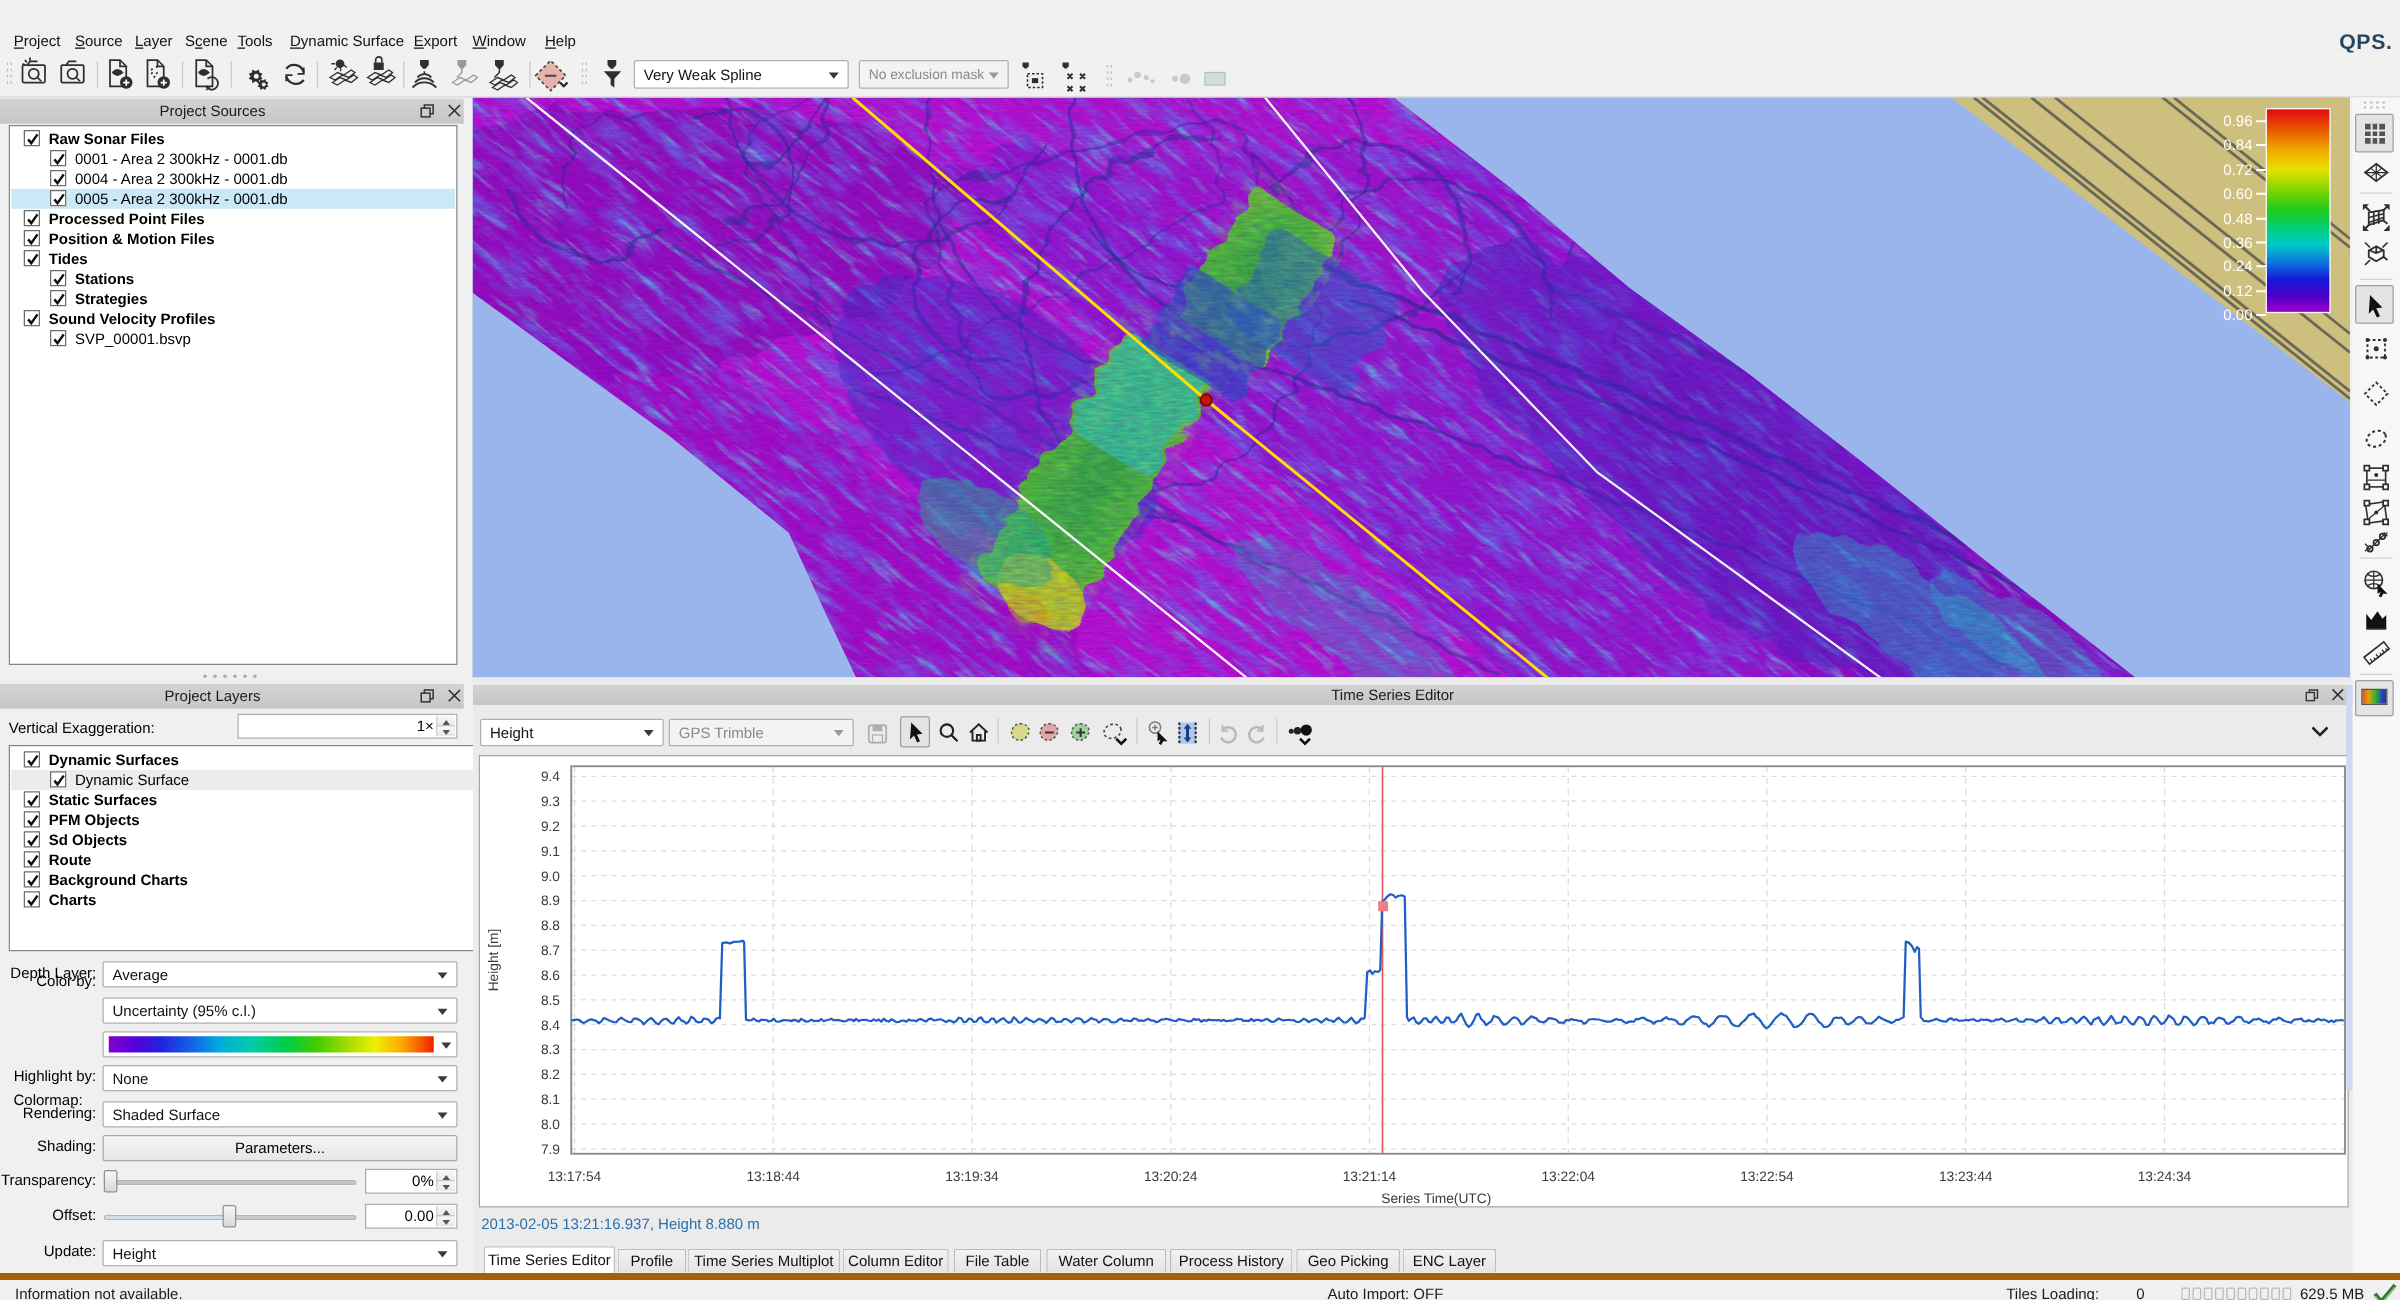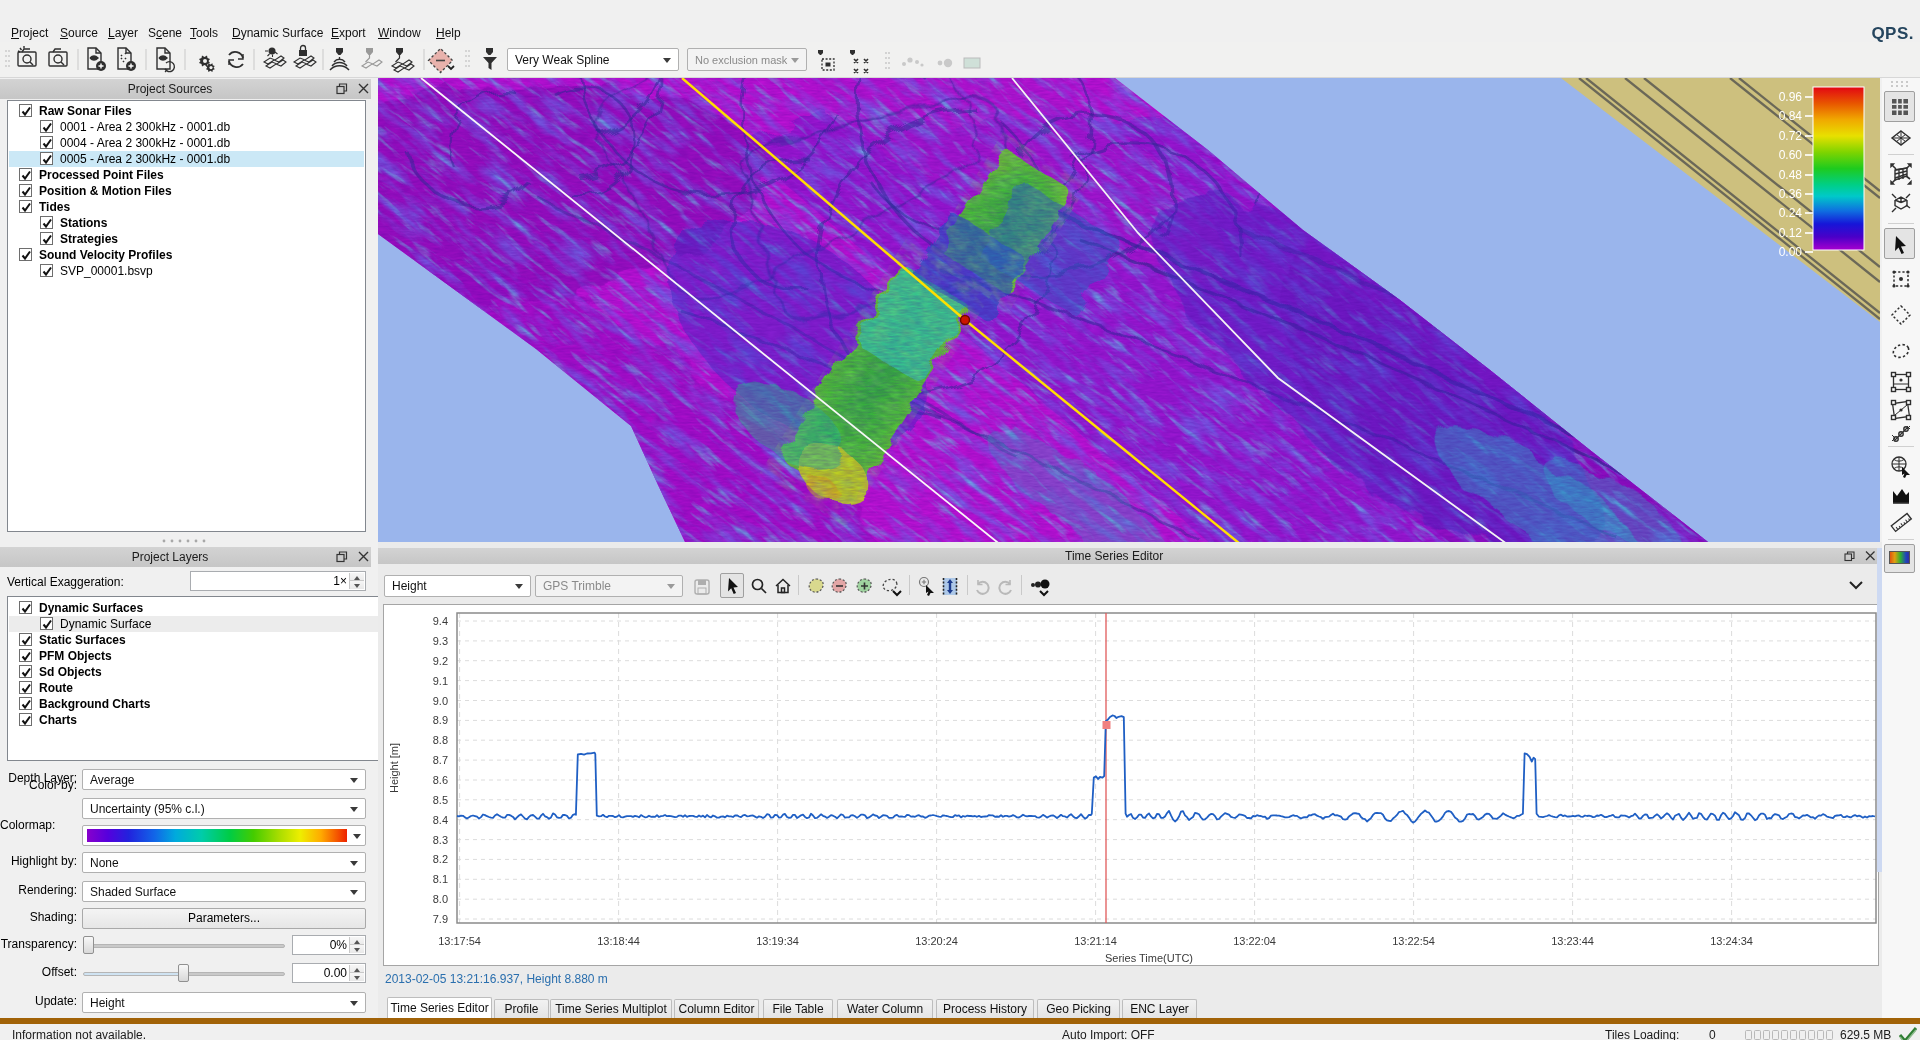--- a/index.html
+++ b/index.html
@@ -380,21 +380,21 @@
       <div class="lab" style="left:0;top:771px;width:77px;text-align:right">Depth Layer:</div>
       <div class="combo" style="left:82px;top:769px;width:284px;height:21px">
         <span class="ct">Average</span>
         <span class="ar"></span>
       </div>
       <div class="lab" style="left:0;top:778px;width:77px;text-align:right">Color by:</div>
       <div class="combo" style="left:82px;top:798px;width:284px;height:21px">
         <span class="ct">Uncertainty (95% c.l.)</span>
         <span class="ar"></span>
       </div>
-      <div class="lab" style="left:0;top:818px;width:77px;text-align:left">Colormap:</div>
+      <div class="lab" style="left:0;top:873px;width:77px;text-align:center">Colormap:</div>
       <div class="combo" style="left:82px;top:825px;width:284px;height:21px">
         <div style="position:absolute;left:4px;top:3px;right:18px;bottom:3px;background:linear-gradient(90deg,#8800cc,#5500dd 8%,#2222dd 16%,#1166e8 26%,#00aadd 34%,#00ccaa 44%,#00cc44 55%,#44cc00 64%,#aadd00 74%,#eeee00 82%,#ffaa00 90%,#ee2200 100%)"></div>
         <span class="ar" style="right:4px"></span>
       </div>
       <div class="lab" style="left:0;top:854px;width:77px;text-align:right">Highlight by:</div>
       <div class="combo" style="left:82px;top:852px;width:284px;height:21px">
         <span class="ct">None</span>
         <span class="ar"></span>
       </div>
       <div class="lab" style="left:0;top:883px;width:77px;text-align:right">Rendering:</div>

